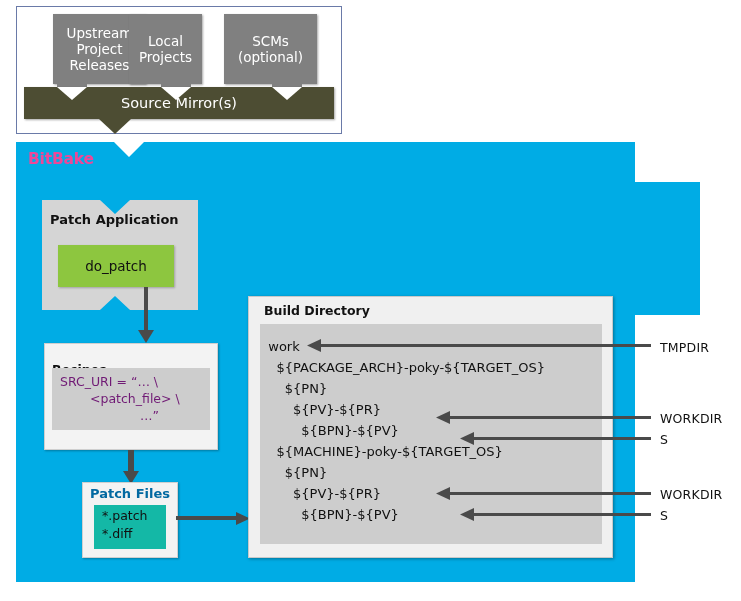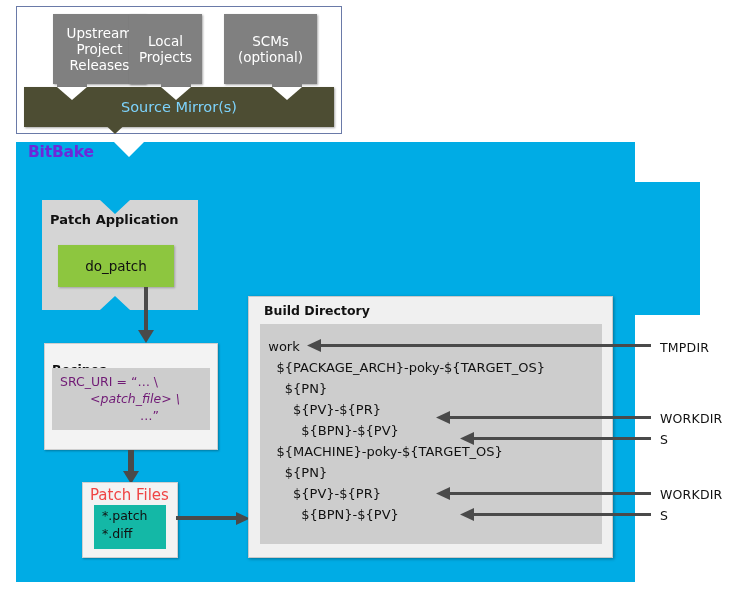--- a/index.html
+++ b/index.html
@@ -15,22 +15,22 @@
   .src-box{
     background:#808080;color:#ffffff;text-align:center;
     font-size:13.5px;line-height:16px;
     display:flex;align-items:center;justify-content:center;
     box-shadow:1px 1px 2px rgba(0,0,0,.35);
   }
   .src-box .lbl{padding:0 2px;}
 
   
   #source-mirror{
-    left:24px;top:87px;width:310px;height:40px;
-    background:#4d4d33;color:#7dd3fc;
+    left:24px;top:87px;width:310px;height:32px;
+    background:#4d4d33;color:#ffffff;
     display:flex;align-items:center;justify-content:center;
     font-size:14.5px;
     box-shadow:1px 1px 2px rgba(0,0,0,.35);
   }
   .notch{
     position:absolute;top:0;width:30px;height:13px;
     background:#ffffff;
     clip-path:polygon(0 0,100% 0,50% 100%);
   }
   #mirror-arrow{
@@ -49,21 +49,21 @@
       128px 0,
       619px 0,
       619px 40px,
       684px 40px,
       684px 173px,
       619px 173px,
       619px 440px,
       0 440px);
   }
   #bitbake-label{
-    left:28px;top:143px;font-size:15.5px;font-weight:bold;color:#6d28d9;
+    left:28px;top:150px;font-size:15.5px;font-weight:bold;color:#ec4899;
     letter-spacing:-.2px;
   }
 
   
   #patch-application{
     left:42px;top:200px;width:156px;height:110px;
     background:#d5d5d5;
     box-shadow:1px 1px 2px rgba(0,0,0,.3);
     clip-path:polygon(
       0 0, 58px 0, 73px 14px, 88px 0, 156px 0,
@@ -89,31 +89,31 @@
   #recipes-title{
     left:52px;top:362px;font-size:12.5px;font-weight:bold;color:#111;
   }
   #recipes-code{
     left:52px;top:368px;width:158px;height:62px;background:#cdcdcd;
     font-size:12.5px;color:#701a75;line-height:17px;padding-top:5px;
     box-sizing:border-box;
   }
   #recipes-code div{white-space:pre;}
   .ln1{padding-left:8px;}
-  .ln2{padding-left:38px;font-style:italic;}
+  .ln2{padding-left:38px;}
   .ln3{padding-left:88px;}
 
   
   #patch-files{
     left:82px;top:482px;width:96px;height:76px;
     background:#f3f3f3;border:1px solid #cfcfcf;box-sizing:border-box;
     box-shadow:1px 1px 2px rgba(0,0,0,.3);
   }
   #patch-files-title{
-    left:90px;top:486px;font-size:15px;font-weight:normal;color:#ef4444;
+    left:90px;top:486px;font-size:13px;font-weight:bold;color:#0369a1;
   }
   #patch-files-list{
     left:94px;top:505px;width:72px;height:44px;background:#14b8a6;
     font-size:12.5px;color:#111;line-height:18px;padding:2px 0 0 8px;
     box-sizing:border-box;
   }
 
   
   #build-directory{
     left:248px;top:296px;width:365px;height:262px;

